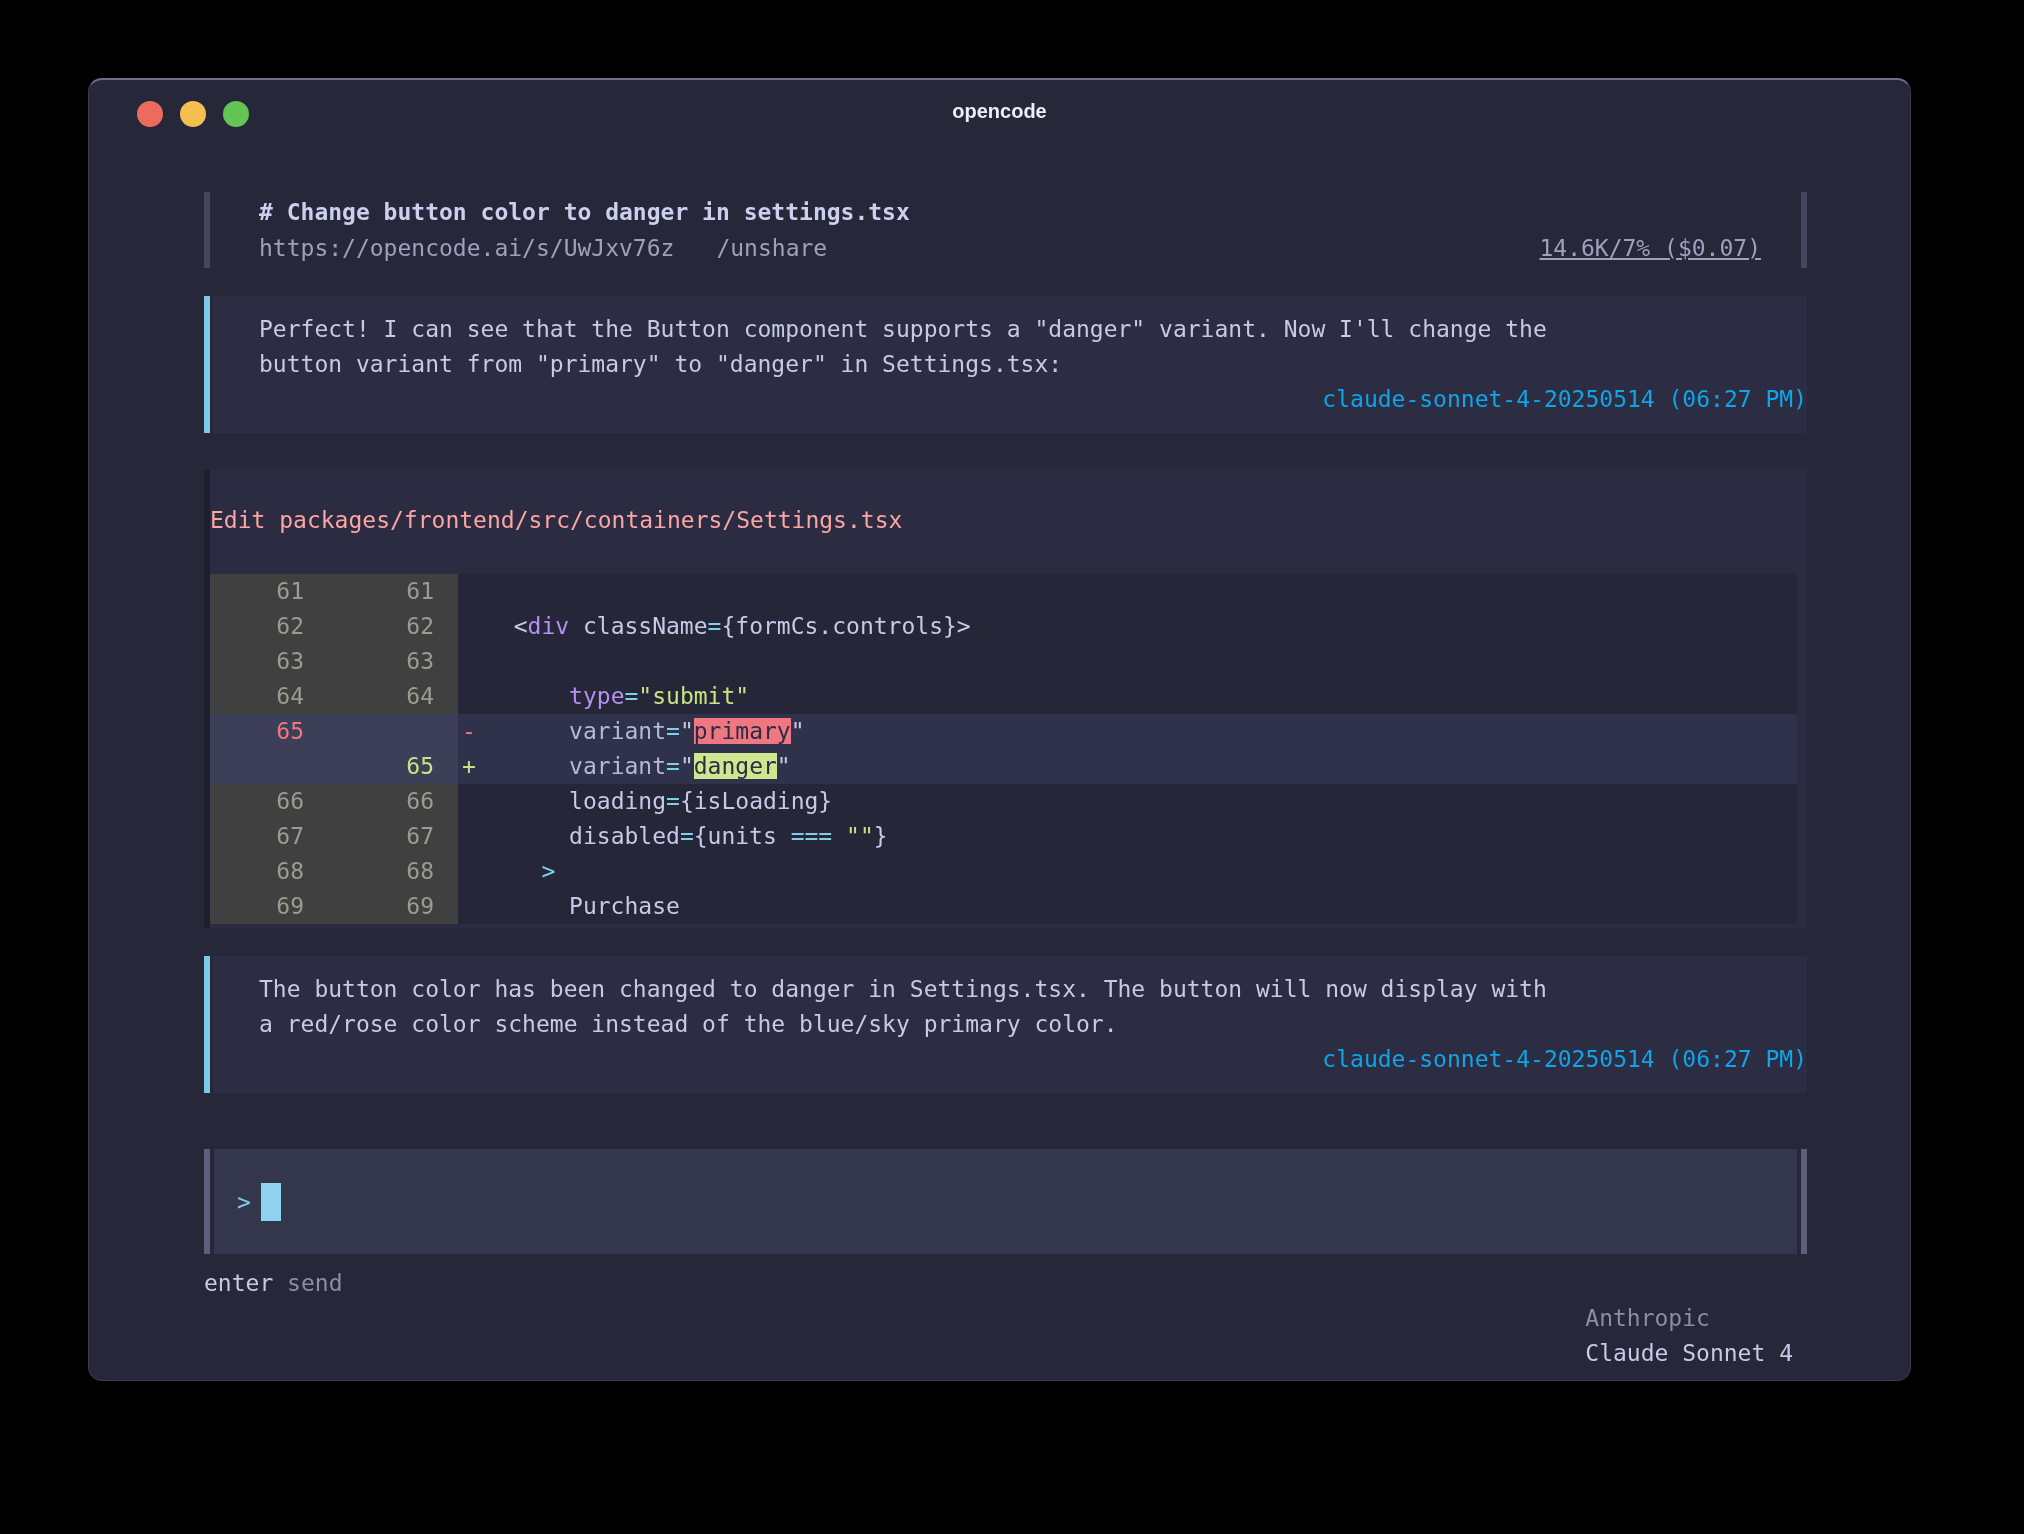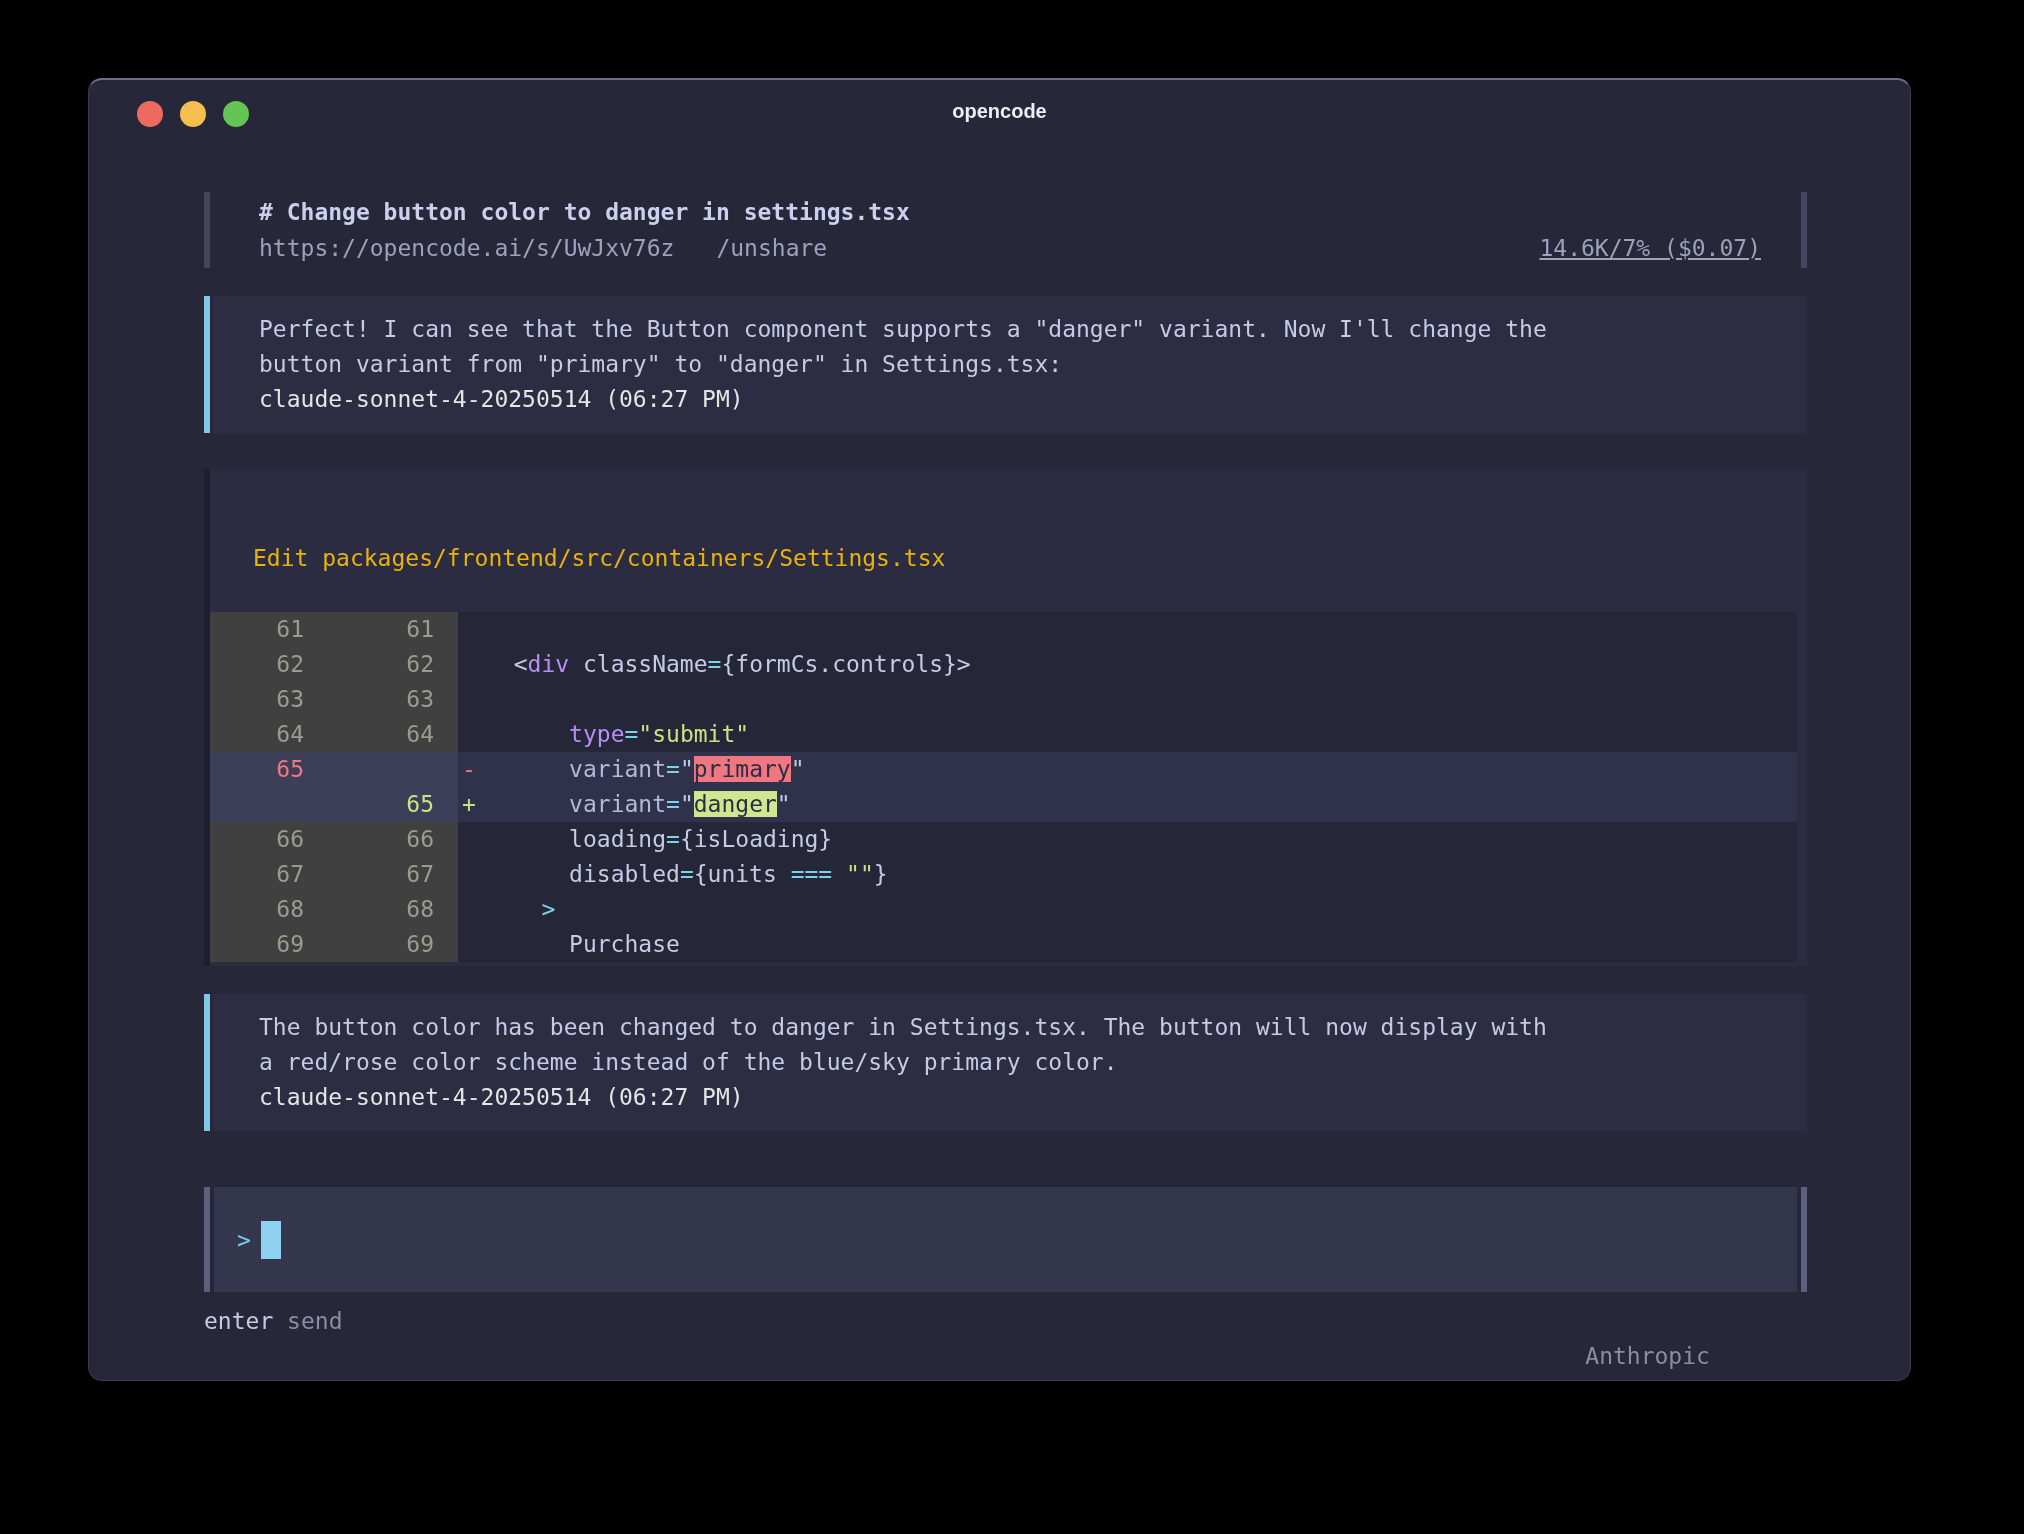--- a/index.html
+++ b/index.html
@@ -31,25 +31,25 @@
   .share-title { font-weight:bold; color:#ccd0ee; line-height:36px; white-space:pre; }
   .share-url-line { color:#9da1bd; line-height:36px; display:flex; white-space:pre; }
   .share-unshare { margin-left:42px; }
   .share-usage { margin-left:auto; margin-right:40px;text-decoration:underline; }
 
   
   .msg { margin-top:28px; display:flex; }
   .msg .accent { width:6px; background:#7fc9e8; flex:0 0 auto; }
   .msg .msg-box { flex:1; margin-left:3px; background:#2c2d43; padding:16px 0 16px 46px; }
   .msg .line { line-height:35px; white-space:pre; }
-  .msg .meta { line-height:35px; color:#e5e5e5; white-space:pre; }
+  .msg .meta { line-height:35px; color:#0ea5e9; white-space:pre;text-align:right; }
 
   
   .card { margin-top:36px; background:#2b2c41; border-left:6px solid #1e1f2e; padding:34px 10px 4px 0; }
-  .card-title { color:#eab308; line-height:35px; padding-left:43px; margin-bottom:36px; white-space:pre;margin-top:38px; }
+  .card-title { color:#fca5a5; line-height:35px; margin-bottom:36px; white-space:pre; }
   .diff { display:flex; flex-direction:column; }
   .diff-row { display:flex; height:35px; line-height:35px; background:#252638; white-space:pre; }
   .diff-row .num { flex:0 0 auto; background:#404040; color:#9b9c8f; text-align:right; }
   .diff-row .num.old { width:120px; padding-right:26px; }
   .diff-row .num.new { width:128px; padding-right:24px; }
   .diff-row.chg { background:#30314a; }
   .diff-row.chg .num { background:#3d3e58; }
   .diff-row .num.del { color:#ee7781; }
   .diff-row .num.add { color:#c9e384; }
   .diff-row .sign { flex:0 0 auto; width:28px; padding-left:4px; }

